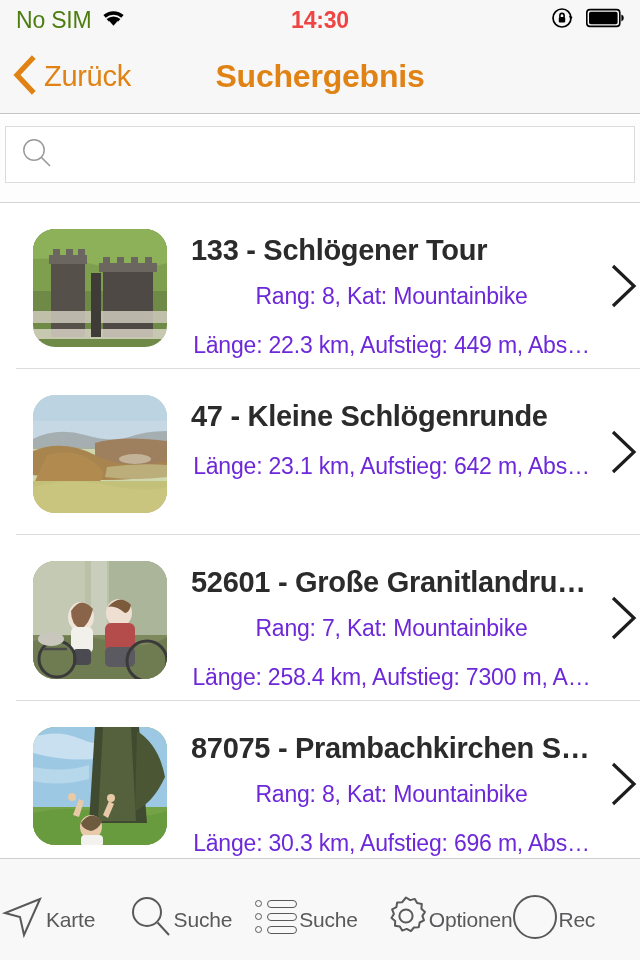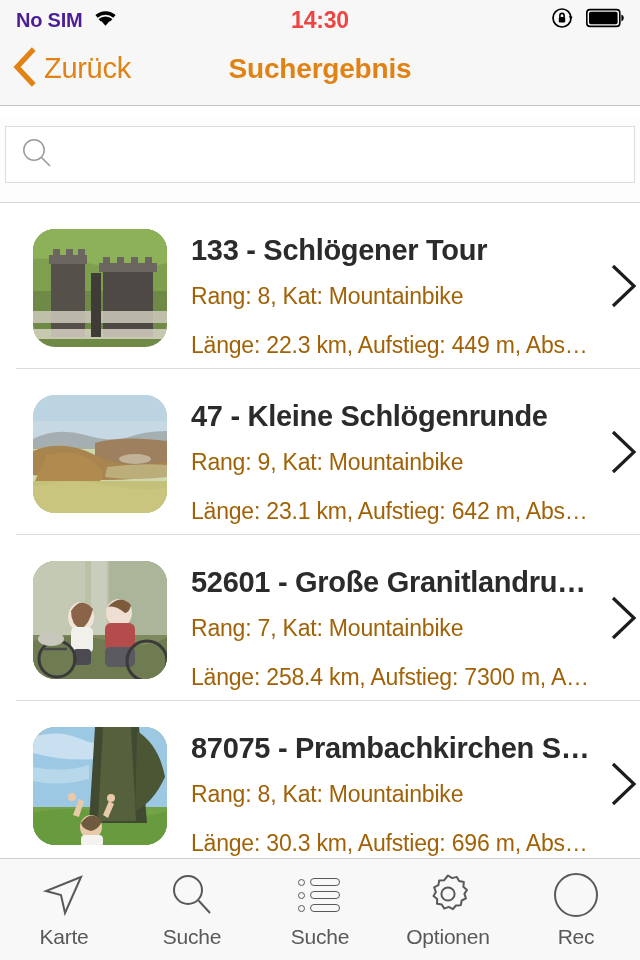--- a/index.html
+++ b/index.html
@@ -12,41 +12,41 @@
   }
   #app { position: relative; width: 640px; height: 960px; background: #ffffff; }
 
   
   .statusbar {
     position: absolute; left: 0; top: 0; width: 640px; height: 40px;
     background: #f7f7f7;
     display: flex; align-items: center;
   }
   .sb-left { position: absolute; left: 16px; top: 0; height: 40px; display: flex; align-items: center; gap: 9px; }
-  .sb-carrier { font-size: 20px; font-weight: bold; color: #4c1d95; letter-spacing: -0.2px; }
+  .sb-carrier { font-size: 23px; font-weight: normal; color: #4d7c0f; letter-spacing: -0.2px; }
   .sb-center { position: absolute; left: 0; width: 640px; text-align: center; top: 0; height: 40px;
                display: flex; align-items: center; justify-content: center; }
   .sb-time { font-size: 23px; font-weight: bold; color: #ef4444; letter-spacing: -0.2px; }
   .sb-right { position: absolute; right: 14px; top: 0; height: 40px; display: flex; align-items: center; gap: 11px; }
 
   
   .navbar {
-    position: absolute; left: 0; top: 32px; width: 640px; height: 74px;
+    position: absolute; left: 0; top: 40px; width: 640px; height: 74px;
     background: #f7f7f7;
     border-bottom: 1px solid #c3c3c3;
   }
   .nav-back {
     position: absolute; left: 12px; top: 0; height: 73px;
     display: flex; align-items: center; gap: 8px; cursor: pointer;
   }
   .nav-back-label { font-size: 29px; color: #e08214; letter-spacing: -0.3px; }
   .nav-title {
     position: absolute; left: 0; top: 0; width: 640px; height: 73px;
     display: flex; align-items: center; justify-content: center;
-    font-size: 28px; font-weight: bold; color: #e08214; letter-spacing: -0.2px;
+    font-size: 32px; font-weight: bold; color: #e08214; letter-spacing: -0.2px;
   }
 
   
   .searchwrap {
     position: absolute; left: 0; top: 115px; width: 640px; height: 88px;
     background: #fdfdfd; border-bottom: 1px solid #d4d4d4;
   }
   .searchfield {
     position: absolute; left: 5px; top: 11px; width: 630px; height: 57px;
     background: #ffffff; border: 1px solid #dcdcdc;
@@ -65,34 +65,34 @@
   .thumb {
     position: absolute; left: 17px; top: 26px; width: 134px; height: 118px;
     border-radius: 22px; overflow: hidden;
   }
   .rowtext { position: absolute; left: 175px; top: 26px; right: 64px; }
   .rowtitle {
     font-size: 29px; font-weight: bold; color: #2b2b2b; letter-spacing: -0.3px;
     white-space: nowrap; overflow: hidden; margin-top: 5px;
   }
   .rowsub {
-    font-size: 23px; color: #a16207; letter-spacing: -0.2px;
-    white-space: nowrap; overflow: hidden; margin-top: 14px; line-height: 1.33;
+    font-size: 23px; color: #6d28d9; letter-spacing: -0.2px;
+    white-space: nowrap; overflow: hidden; margin-top: 14px; line-height: 1.33; text-align: center;
   }
   .rowsub.second { margin-top: 18px; }
   .chevron { position: absolute; right: 18px; top: 60px; width: 30px; height: 46px; }
 
   
   .tabbar {
     position: absolute; left: 0; bottom: 0; width: 640px; height: 102px;
     background: #f8f8f8; border-top: 1px solid #cfcfcf;
     display: flex; align-items: flex-start;
   }
   .tab {
-    flex: 1; height: 102px; display: flex; flex-direction: column;
+    flex: 1; height: 102px; display: flex; flex-direction: row;
     align-items: center; justify-content: flex-start; padding-top: 13px; cursor: pointer;
   }
   .tab-icon { height: 46px; display: flex; align-items: center; justify-content: center; }
   .tab-label { font-size: 21px; color: #59595c; margin-top: 7px; letter-spacing: -0.2px; }
 
   
   .listicon { width: 44px; height: 34px; display: flex; flex-direction: column; justify-content: space-between; }
   .listicon .lrow { display: flex; align-items: center; gap: 5px; }
   .listicon .dot { width: 7px; height: 7px; border-radius: 50%; border: 1.5px solid #59595c; }
   .listicon .bar { width: 30px; height: 8px; border-radius: 4px; border: 1.5px solid #59595c; }
@@ -206,21 +206,20 @@
           <path d="M0 56 q30 -12 62 4 t72 6 v14 q-60 10 -134 0 Z" fill="#a8844f"></path>
           <path d="M14 60 q28 -8 48 8 t-10 26 q-30 6 -50 -8 Z" fill="#b08a4e"></path>
           <path d="M74 72 q30 -4 60 -2 v12 q-34 4 -62 0 Z" fill="#bcae7a"></path>
           <rect x="0" y="86" width="134" height="32" fill="#c3c07a"></rect>
           <path d="M0 92 q36 -10 74 -2 t60 2 v26 H0 Z" fill="#c9c47e"></path>
           <ellipse cx="102" cy="64" rx="16" ry="5" fill="#d8d3c0" opacity="0.6"></ellipse>
         </svg>
       </div>
       <div class="rowtext">
         <div class="rowtitle">47 - Kleine Schlögenrunde</div>
-        <div class="rowsub">Rang: 9, Kat: Mountainbike</div>
         <div class="rowsub second">Länge: 23.1 km, Aufstieg: 642 m, Abs…</div>
       </div>
       <div class="chevron">
         <svg width="30" height="46" viewBox="0 0 30 46">
           <polyline points="5,3 26,23 5,43" fill="none" stroke="#1d1d1d" stroke-width="3.2" stroke-linecap="butt" stroke-linejoin="miter"></polyline>
         </svg>
       </div>
     </div>
 
     <div class="row">

